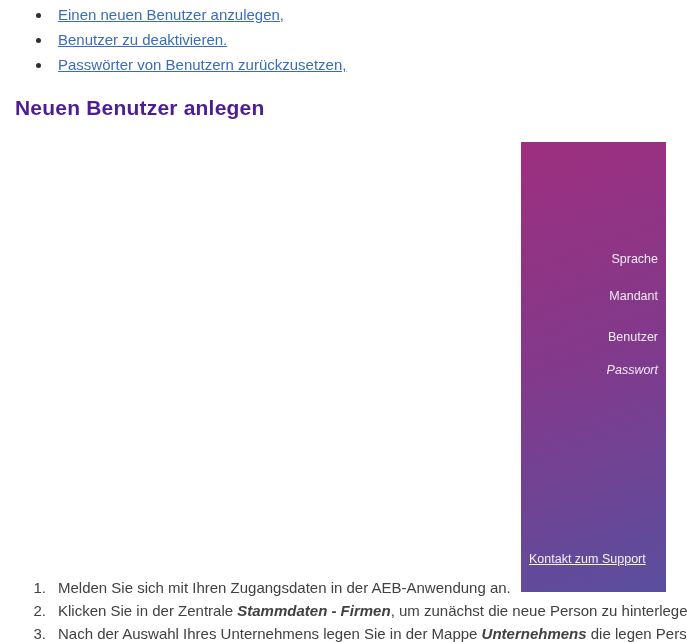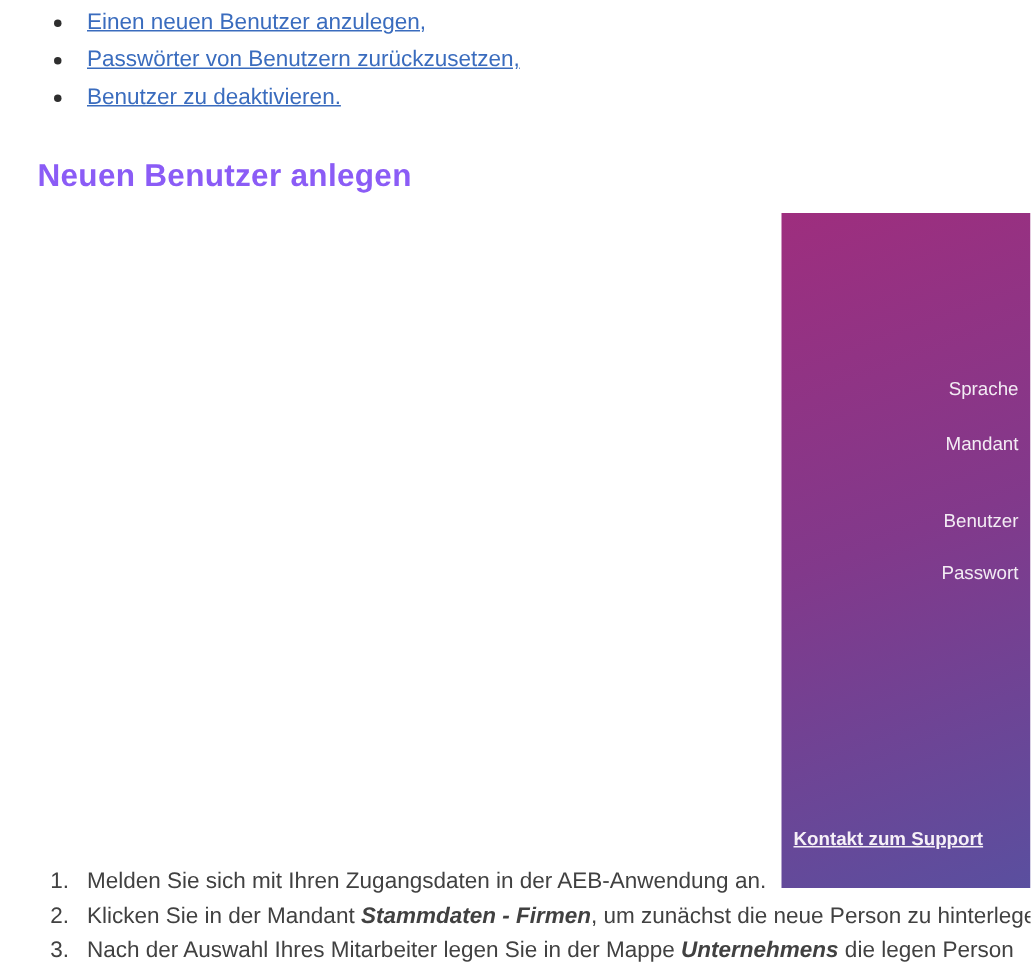--- a/index.html
+++ b/index.html
@@ -44,58 +44,57 @@
     color: #3a6cbe;
     text-decoration: underline;
     cursor: pointer;
   }
 
   
   .page-title {
     position: absolute;
     top: 91px;
     left: 10px;
-    margin: 15px;
+    margin: 5px;
     font-size: 21px;
     font-weight: bold;
-    color: #8b5cf6;
+    color: #4c1d95;
     letter-spacing: 0.2px;
     white-space: nowrap;
   }
 
   
   .login-panel {
     position: absolute;
     left: 521px;
     top: 142px;
-    width: 166px;
+    width: 145px;
     height: 450px;
     background: linear-gradient(160deg, #9e2e7e 0%, #82398b 48%, #5a4f9f 100%);
     z-index: 2;
   }
   .login-label {
     position: absolute;
     right: 8px;
     font-size: 12.5px;
     color: #f3ecf4;
     white-space: nowrap;
   }
   .login-label.l0 { top: 110px; }
   .login-label.l1 { top: 147px; margin-left: 16px; }
-  .login-label.l2 { top: 198px; }
-  .login-label.l3 { top: 233px; }
+  .login-label.l2 { top: 188px; }
+  .login-label.l3 { top: 221px; font-style: italic; }
   .support-link {
     position: absolute;
     left: 8px;
     top: 410px;
     font-size: 12.5px;
     color: #f6f0f7;
     text-decoration: underline;
     white-space: nowrap;
-    font-weight: bold;
   }
 
   
   .steps {
     position: absolute;
     top: 576px;
     left: 0;
     width: 900px;
     margin: 0;
     padding: 0;
@@ -125,44 +124,44 @@
 </head>
 <body>
 
 <ul class="link-list">
   <li>
     <span class="bullet-dot"></span>
     <a href="#">Einen neuen Benutzer anzulegen,</a>
   </li>
   <li>
     <span class="bullet-dot"></span>
-    <a href="#">Passwörter von Benutzern zurückzusetzen,</a>
+    <a href="#">Benutzer zu deaktivieren.</a>
   </li>
   <li>
     <span class="bullet-dot"></span>
-    <a href="#">Benutzer zu deaktivieren.</a>
+    <a href="#">Passwörter von Benutzern zurückzusetzen,</a>
   </li>
 </ul>
 
 <h1 class="page-title">Neuen Benutzer anlegen</h1>
 
 <div class="login-panel">
   <span class="login-label l0">Sprache</span>
   <span class="login-label l1">Mandant</span>
   <span class="login-label l2">Benutzer</span>
   <span class="login-label l3">Passwort</span>
   <span class="support-link">Kontakt zum Support</span>
 </div>
 
 <ol class="steps">
   <li>
     <span class="step-number">1.</span>
     <span>Melden Sie sich mit Ihren Zugangsdaten in der AEB-Anwendung an.</span><span class="bold-part"></span><span></span>
   </li>
   <li>
     <span class="step-number">2.</span>
-    <span>Klicken Sie in der Mandant </span><span class="bold-part">Stammdaten - Firmen</span><span>, um zunächst die neue Person zu hinterlegen</span>
+    <span>Klicken Sie in der Zentrale </span><span class="bold-part">Stammdaten - Firmen</span><span>, um zunächst die neue Person zu hinterlegen</span>
   </li>
   <li>
     <span class="step-number">3.</span>
-    <span>Nach der Auswahl Ihres Mitarbeiter legen Sie in der Mappe </span><span class="bold-part">Unternehmens</span><span> die legen Person</span>
+    <span>Nach der Auswahl Ihres Unternehmens legen Sie in der Mappe </span><span class="bold-part">Unternehmens</span><span> die legen Person</span>
   </li>
 </ol>
 
 </body></html>

